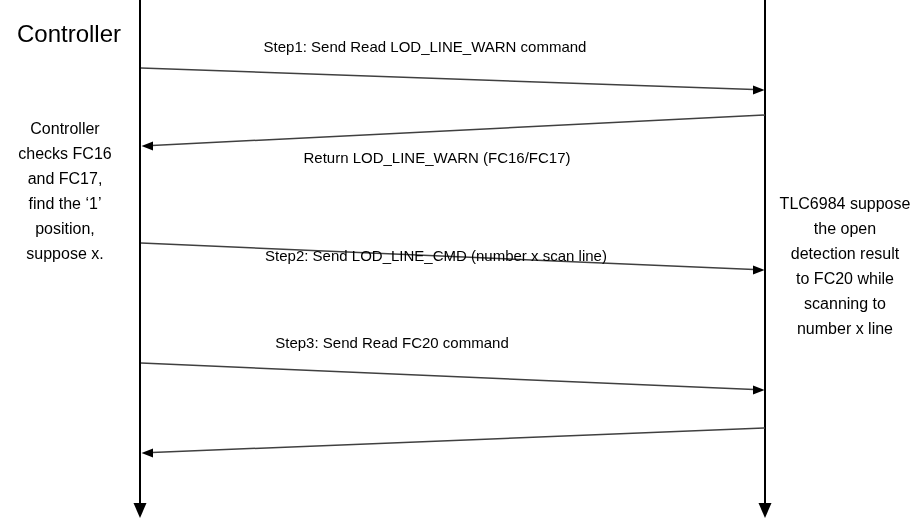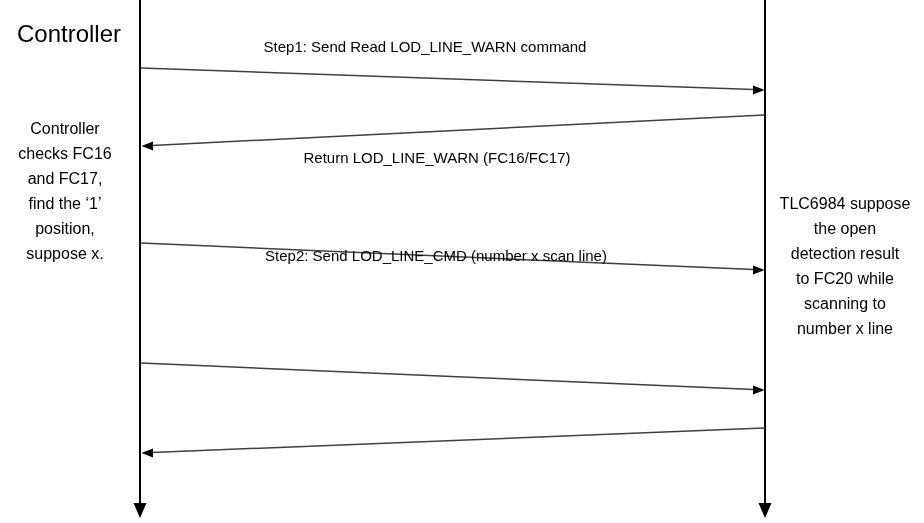--- a/index.html
+++ b/index.html
@@ -77,20 +77,21 @@
 
   <div class="actor-title" style="left:4px; top:20px; width:130px;">Controller</div>
 
 
   <div class="msg-label" style="left:150px; top:36px; width:550px;">Step1: Send Read LOD_LINE_WARN command</div>
 
   <div class="msg-label" style="left:162px; top:147px; width:550px;">Return LOD_LINE_WARN (FC16/FC17)</div>
 
   <div class="msg-label" style="left:161px; top:221px; width:550px;margin-top:24px;">Step2: Send LOD_LINE_CMD (number x scan line)</div>
 
+  <div class="msg-label" style="left:117px; top:332px; width:550px;">Step3: Send Read FC20 command</div>
 
 
   <div class="side-note" style="left:2px; top:116px; width:126px;">Controller
 checks FC16
 and FC17,
 find the ‘1’
 position,
 suppose x.</div>
 
   <div class="side-note" style="left:768px; top:191px; width:154px;">TLC6984 suppose

